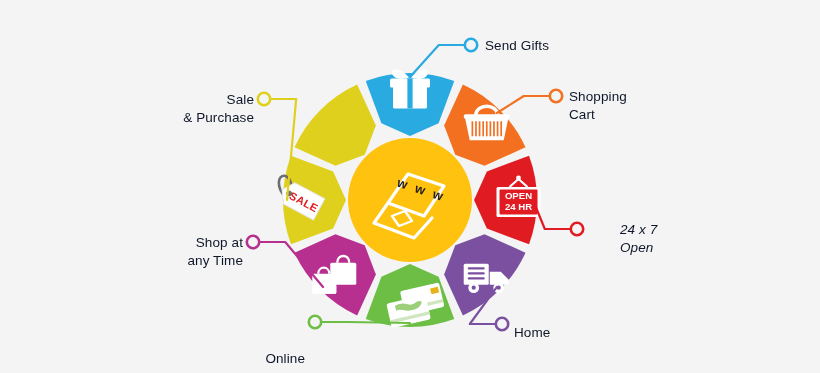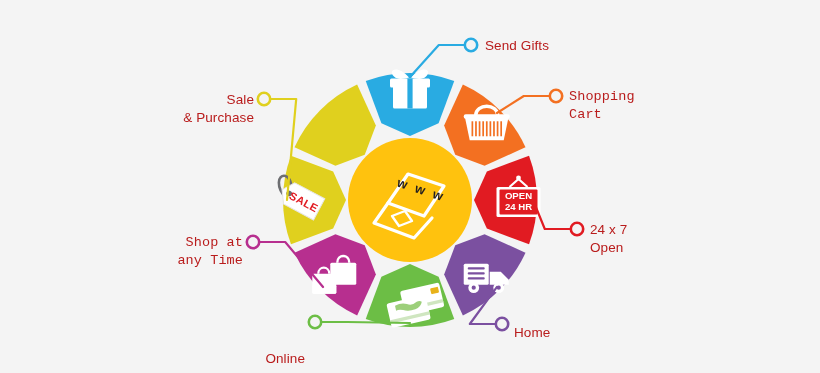--- a/index.html
+++ b/index.html
@@ -8,21 +8,21 @@
     background:#f4f4f4;
     font-family:"Liberation Sans", sans-serif;
     overflow:hidden;
   }
   #stage{position:relative;width:820px;height:373px;}
   #wheel{position:absolute;left:0;top:0;}
   .lbl{
     position:absolute;
     font-family:"Liberation Sans", sans-serif;
     font-size:13.5px;
-    color:#b91c1c;
+    color:#0f172a;
     line-height:1.35;
     white-space:pre-line;
     letter-spacing:.1px;
   }
   .lbl.r{text-align:left;}
   .lbl.l{text-align:right;}
 </style>
 </head>
 <body style="background: rgb(244, 244, 244);">
 
@@ -136,24 +136,24 @@
       <circle cx="502" cy="324" r="6.2" fill="#f4f4f4" stroke="#7b50a0" stroke-width="2.6"></circle>
       <path d="M410,323 L347.2,322 L321.2,322" fill="none" stroke="#6cbe45" stroke-width="2.2" stroke-linejoin="round" stroke-linecap="round"></path>
       <circle cx="315" cy="322" r="6.2" fill="#f4f4f4" stroke="#6cbe45" stroke-width="2.6"></circle>
       <path d="M323.026,286.974 L285.2,242 L259.2,242" fill="none" stroke="#b72f8f" stroke-width="2.2" stroke-linejoin="round" stroke-linecap="round"></path>
       <circle cx="253" cy="242" r="6.2" fill="#f4f4f4" stroke="#b72f8f" stroke-width="2.6"></circle>
       <path d="M287,200 L296.2,99 L270.2,99" fill="none" stroke="#e0d01e" stroke-width="2.2" stroke-linejoin="round" stroke-linecap="round"></path>
       <circle cx="264" cy="99" r="6.2" fill="#f4f4f4" stroke="#e0d01e" stroke-width="2.6"></circle>
     </svg>
   <div id="labels">
       <div class="lbl r" style="left: 485px; top: 37px;">Send Gifts</div>
-      <div class="lbl r" style="left: 569px; top: 88px; font-family: Liberation Mono, monospace;">Shopping
+      <div class="lbl r" style="left: 569px; top: 88px;">Shopping
 Cart</div>
-      <div class="lbl r" style="left: 590px; top: 221px;">24 x 7
+      <div class="lbl r" style="left: 620px; top: 221px; font-style: italic;">24 x 7
 Open</div>
       <div class="lbl r" style="left: 514px; top: 324px;">Home</div>
       <div class="lbl l" style="right: 515px; top: 314px; margin-top: 36px;">Online</div>
-      <div class="lbl l" style="right: 577px; top: 234px; font-family: Liberation Mono, monospace;">Shop at
+      <div class="lbl l" style="right: 577px; top: 234px;">Shop at
 any Time</div>
       <div class="lbl l" style="right: 566px; top: 91px;">Sale
 &amp; Purchase</div>
     </div>
 </div>
 
 </body></html>

